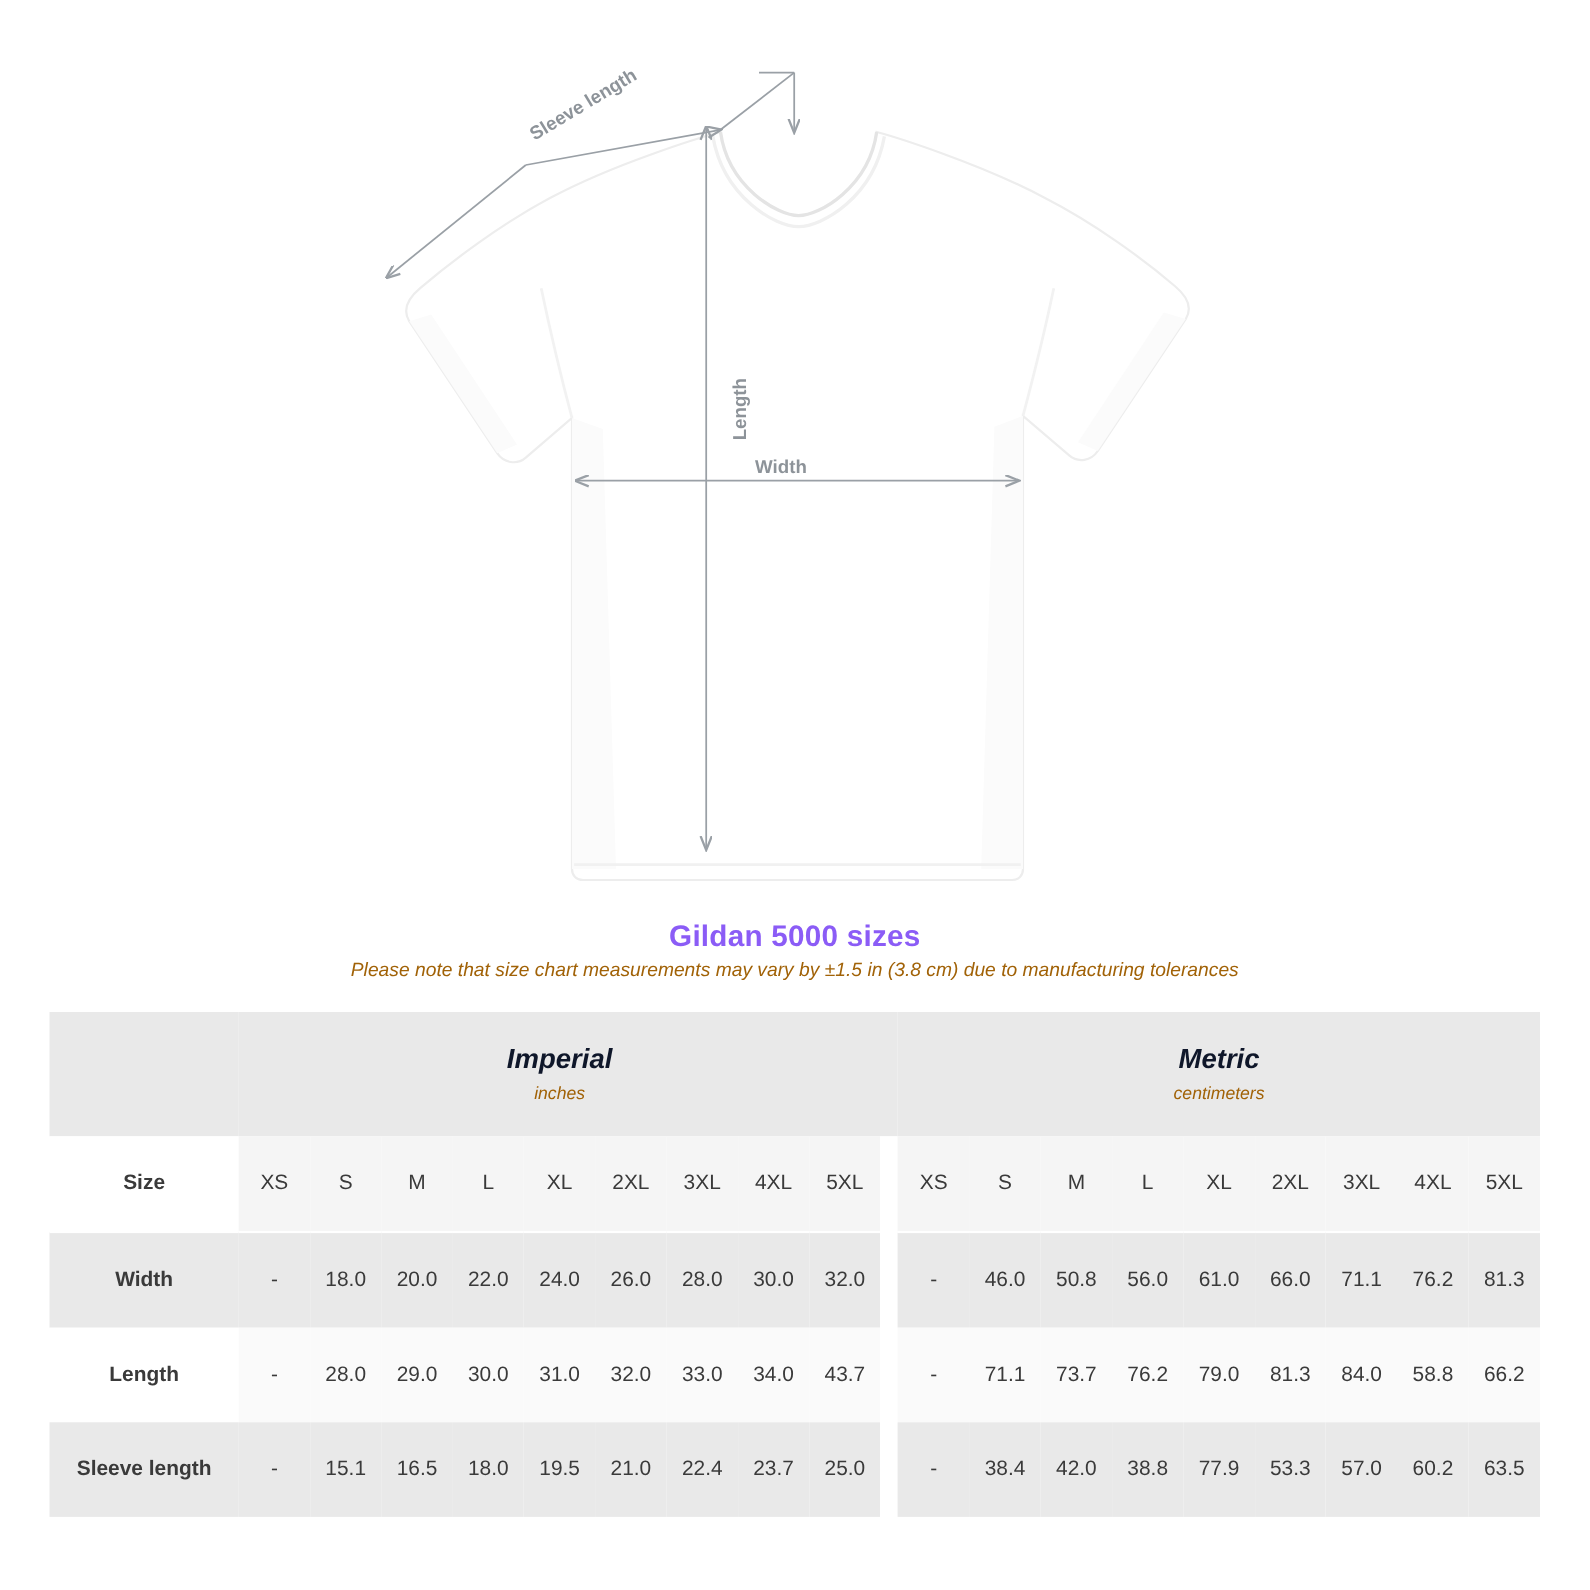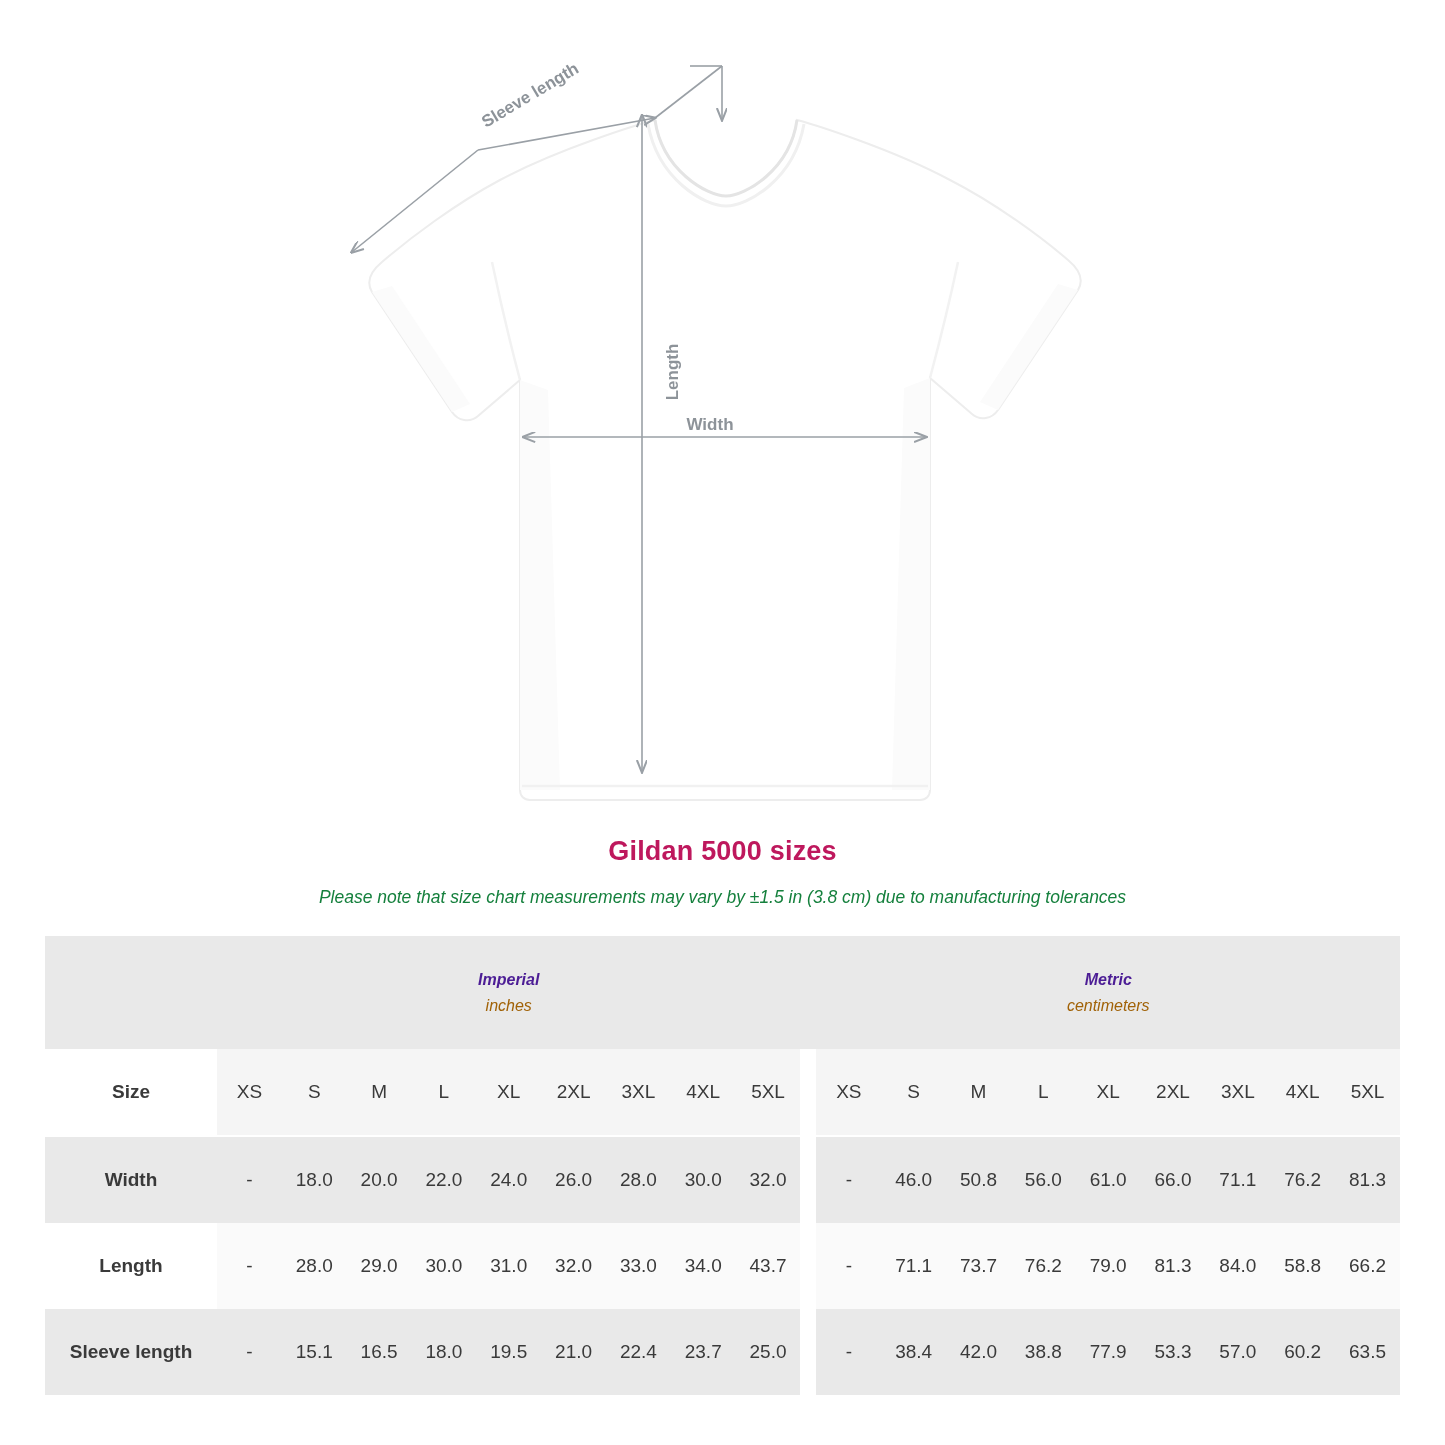--- a/index.html
+++ b/index.html
@@ -33,28 +33,28 @@
   }
 
   
   .title-block {
     text-align: center;
     margin-top: 6px;
   }
   .chart-title {
     font-size: 27px;
     font-weight: bold;
-    color: #be185d;
+    color: #8b5cf6;
     letter-spacing: 0.2px;
   }
   .chart-note {
-    margin-top: 20px;
+    margin-top: 4px;
     font-size: 17.5px;
     font-style: italic;
-    color: #15803d;
+    color: #a16207;
   }
 
   
   .table-wrap {
     margin: 28px 45px 0 45px;
     width: 1355px;
   }
   table.size-table {
     width: 100%;
     border-collapse: collapse;
@@ -68,24 +68,24 @@
     color: #3a3a3a;
   }
 
   
   .unit-row td {
     background: #e9e9e9;
     height: 113px;
     padding: 0;
   }
   .unit-name {
-    font-size: 16px;
+    font-size: 25px;
     font-style: italic;
     font-weight: bold;
-    color: #4c1d95;
+    color: #0f172a;
   }
   .unit-sub {
     margin-top: 8px;
     font-size: 16px;
     font-style: italic;
     color: #a16207;
   }
 
   
   .head-row td {

